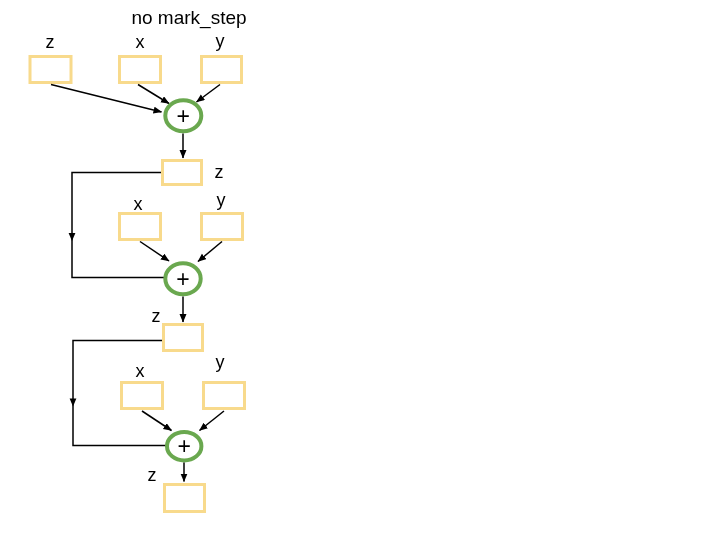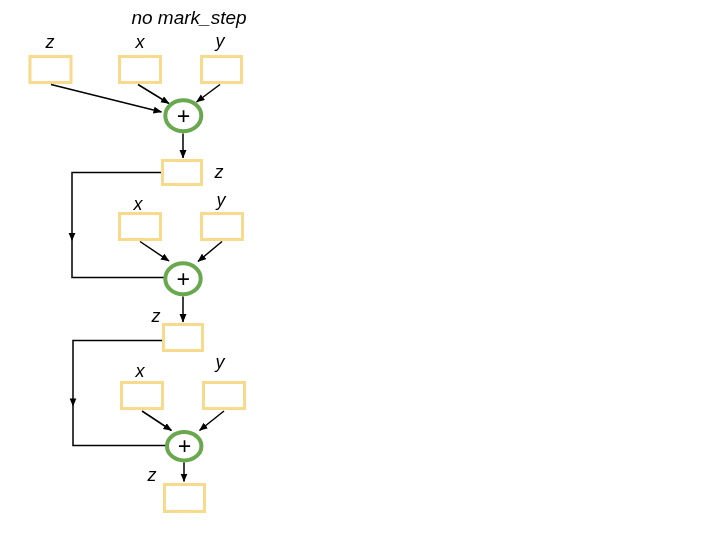--- a/index.html
+++ b/index.html
@@ -8,21 +8,20 @@
     width: 720px;
     height: 540px;
     background: #ffffff;
     overflow: hidden;
   }
   .canvas-wrap {
     width: 720px;
     height: 540px;
     position: relative;
     font-family: "Liberation Sans", sans-serif;
-    font-style: italic;
   }
   svg { display: block; }
   .var-box {
     fill: #ffffff;
     stroke: #f8da8c;
     stroke-width: 3px;
   }
   .op-circle {
     fill: #ffffff;
     stroke: #6aa84f;

